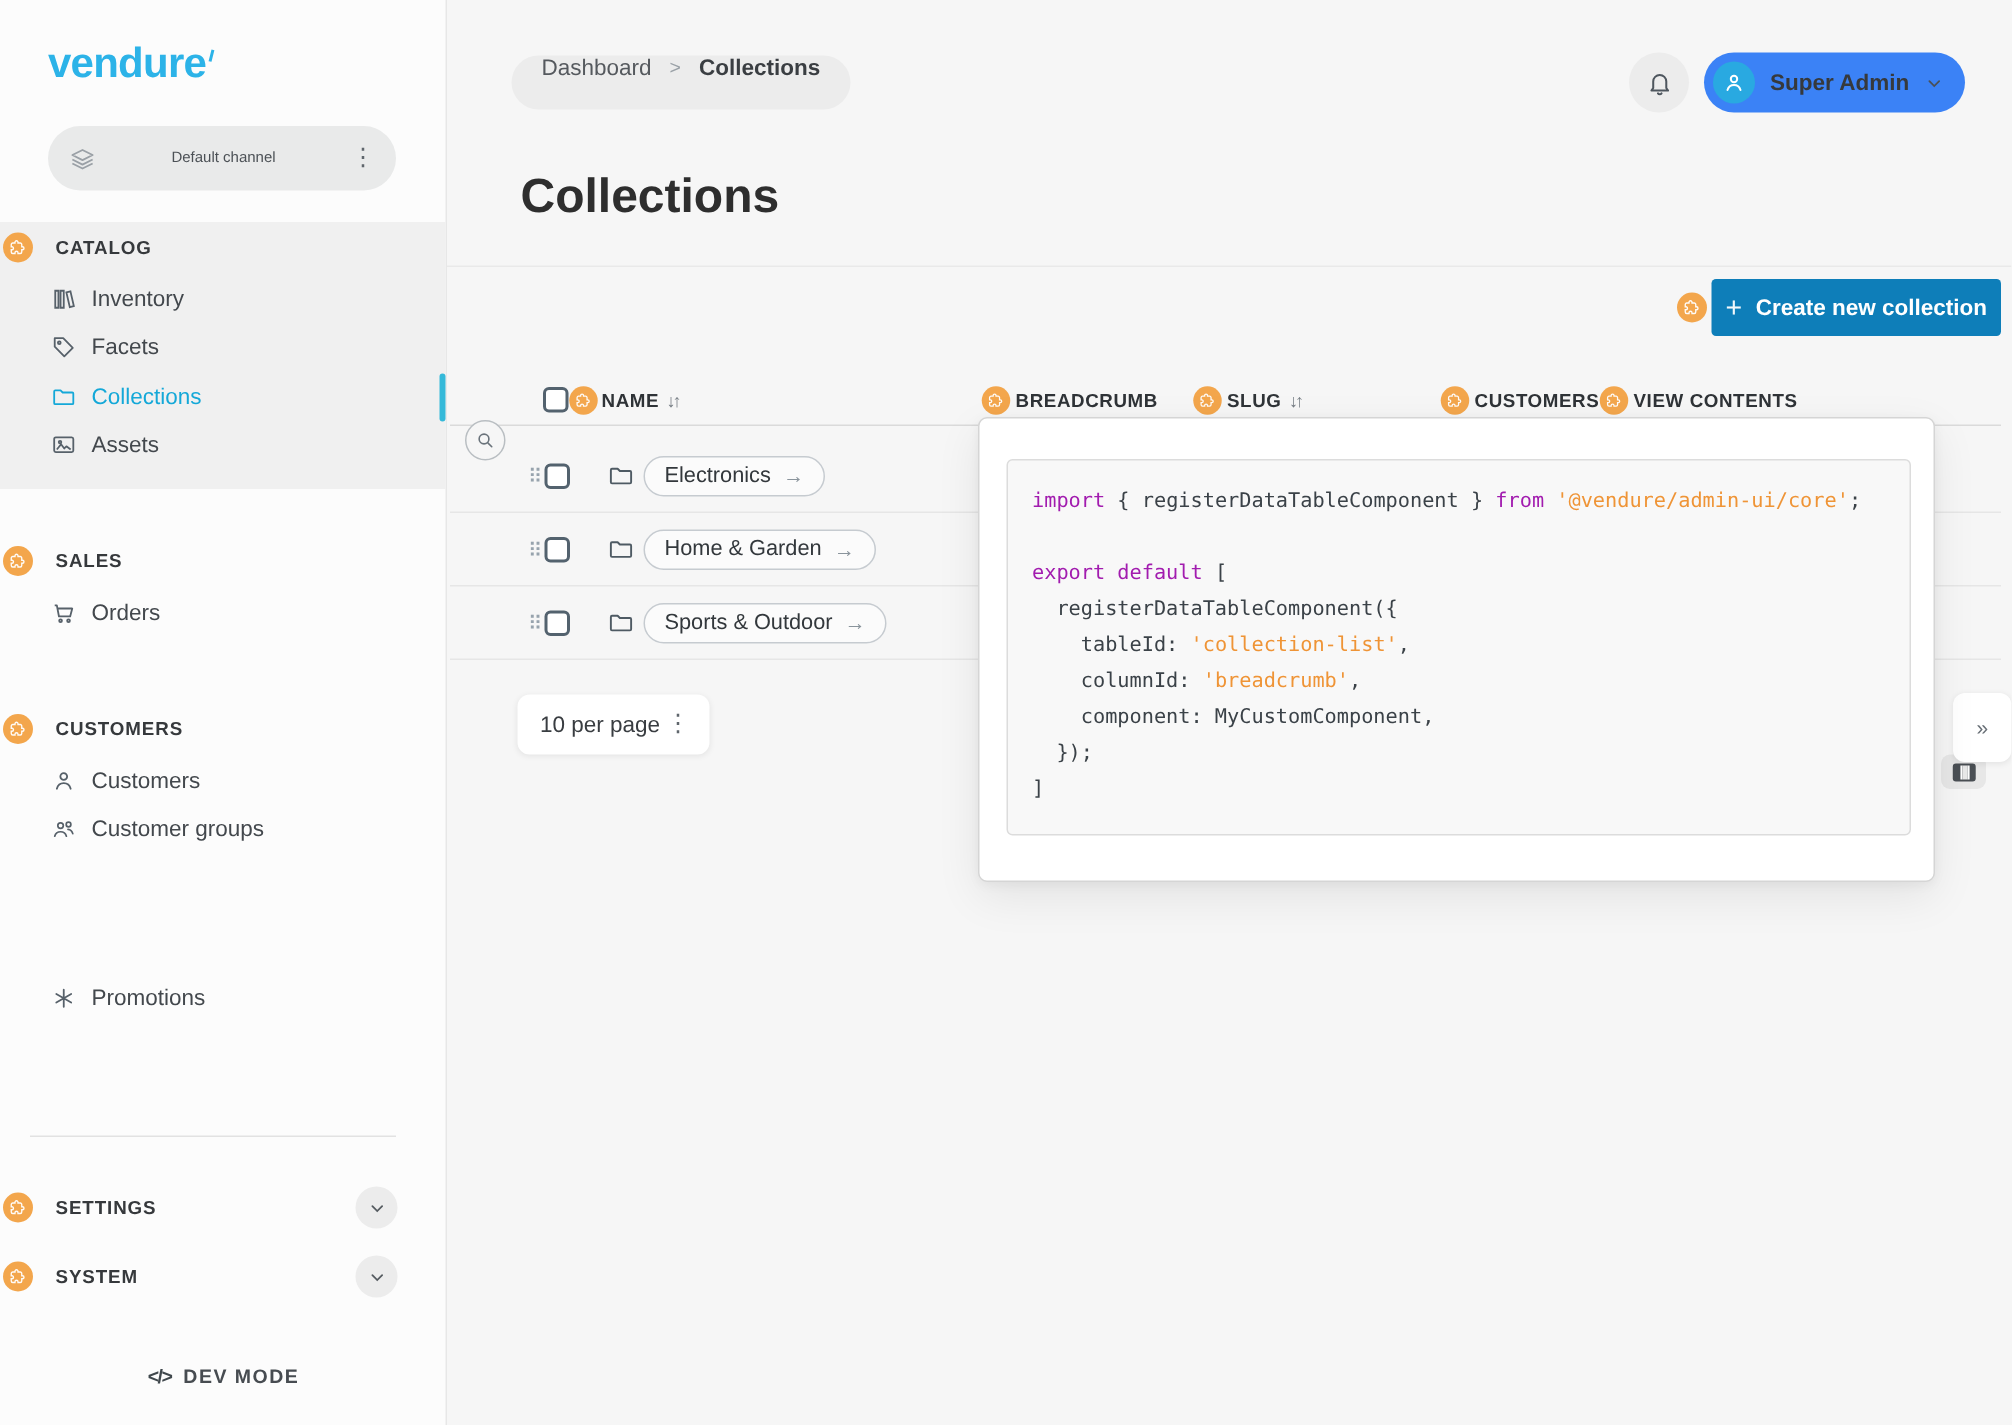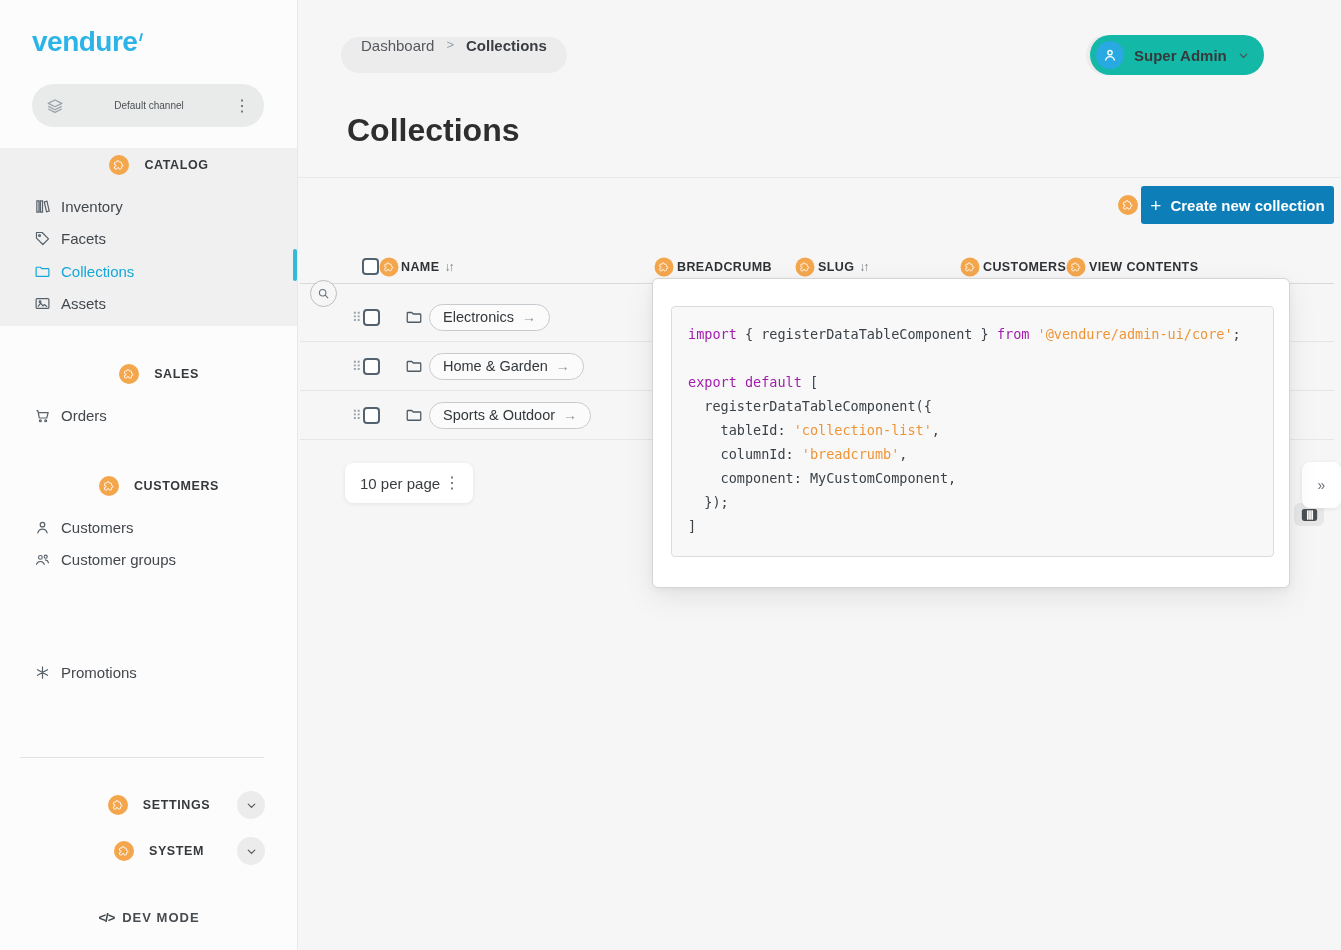--- a/index.html
+++ b/index.html
@@ -10,23 +10,23 @@
   .sidebar { position:absolute; left:0; top:0; width:298px; height:950px; background:#fcfcfc; border-right:1px solid #e7e7e7; z-index:4; }
   .logo { position:absolute; left:32px; top:26px; font-size:28px; font-weight:700; color:#2cb3e8; letter-spacing:-0.5px; }
   .logo-mark { display:inline-block; width:3px; height:8px; border-right:2.5px solid #2cb3e8; transform:rotate(14deg); margin-left:2px; vertical-align:super; }
   .channel-pill { position:absolute; left:32px; top:84px; width:232px; height:43px; background:#e9eaea; border-radius:22px; display:flex; align-items:center; padding:0 14px; }
   .channel-pill .ch-icon { color:#9aa0a6; display:flex; }
   .channel-pill .ch-label { flex:1; text-align:center; font-size:10px; color:#4c5156; }
   .kebab { color:#5f6артифакт; color:#5f666c; font-size:16px; line-height:1; cursor:pointer; }
 
   .catalog-block { position:absolute; left:0; top:148px; width:297px; height:178px; background:#f0f0f0; }
 
-  .nav-heading { position:absolute; left:0; width:298px; height:26px; display:flex; align-items:center; gap:15px; padding-left:20px;justify-content:center; }
+  .nav-heading { position:absolute; left:0; width:298px; height:26px; display:flex; align-items:center; gap:15px; padding-left:2px; }
   .nav-heading .nav-heading-label { font-size:12.5px; font-weight:700; letter-spacing:.6px; color:#36393c; }
-  .nav-item { position:absolute; left:0; width:290px; height:32px; display:flex; align-items:flex-end; gap:10px; padding-left:34px; cursor:pointer; }
+  .nav-item { position:absolute; left:0; width:290px; height:32px; display:flex; align-items:center; gap:10px; padding-left:34px; cursor:pointer; }
   .nav-item .nav-icon { display:flex; color:#57616a; }
   .nav-item .nav-label { font-size:15px; color:#43484d; }
   .nav-item.active .nav-icon { color:#14a8d8; }
   .nav-item.active .nav-label { color:#14a8d8; }
   .active-bar { position:absolute; left:293px; top:249px; width:4px; height:32px; background:#35b9d9; border-radius:2px; }
 
   .badge { width:20px; height:20px; border-radius:50%; background:#f3a64c; display:inline-flex; align-items:center; justify-content:center; flex:none; cursor:pointer; }
   .badge svg { width:12px; height:12px; fill:#ffffff; opacity:.96; }
 
   .sidebar-divider { position:absolute; left:20px; top:757px; width:244px; height:1px; background:#e2e2e2; }
@@ -36,21 +36,21 @@
   .devmode .dev-label { font-size:13px; font-weight:700; letter-spacing:1px; color:#474c51; }
 
   
   .main { position:absolute; left:298px; top:0; width:1043px; height:950px; }
   .breadcrumb-pill { position:absolute; left:43px; top:37px; height:36px; background:#ececec; border-radius:18px; display:flex; align-items:flex-start; gap:12px; padding:0 20px; }
   .crumb { font-size:15px; color:#55595e; cursor:pointer; }
   .crumb-sep { font-size:13px; color:#9aa1a7; }
   .crumb.current { color:#3a3e42; font-weight:600; }
 
   .bell-btn { position:absolute; left:788px; top:35px; width:40px; height:40px; border-radius:50%; background:#ececec; display:flex; align-items:center; justify-content:center; color:#4e565e; cursor:pointer; }
-  .user-pill { position:absolute; left:792px; top:35px; height:40px; border-radius:20px; background:#14b8a6; display:flex; align-items:center; gap:10px; padding:0 14px 0 6px; cursor:pointer; }
+  .user-pill { position:absolute; left:838px; top:35px; height:40px; border-radius:20px; background:#3b82f6; display:flex; align-items:center; gap:10px; padding:0 14px 0 6px; cursor:pointer; }
   .avatar { width:28px; height:28px; border-radius:50%; background:#29a9e1; display:flex; align-items:center; justify-content:center; color:#fff; }
   .user-name { font-size:15px; font-weight:600; color:#36393c; }
   .user-chevron { color:#4a5056; display:flex; }
 
   .page-title { position:absolute; left:49px; top:112px; font-size:32px; font-weight:700; color:#2e2e2e; }
   .header-rule { position:absolute; left:0; top:177px; width:1043px; height:1px; background:#e9e9e9; }
 
   .create-badge { position:absolute; left:820px; top:195px; }
   .create-btn { position:absolute; left:843px; top:186px; width:193px; height:38px; background:#0e7eb9; border:none; border-radius:3px; color:#fff; display:flex; align-items:center; justify-content:center; gap:9px; cursor:pointer; }
   .create-btn .plus { font-size:19px; font-weight:400; line-height:1; opacity:.95; }

